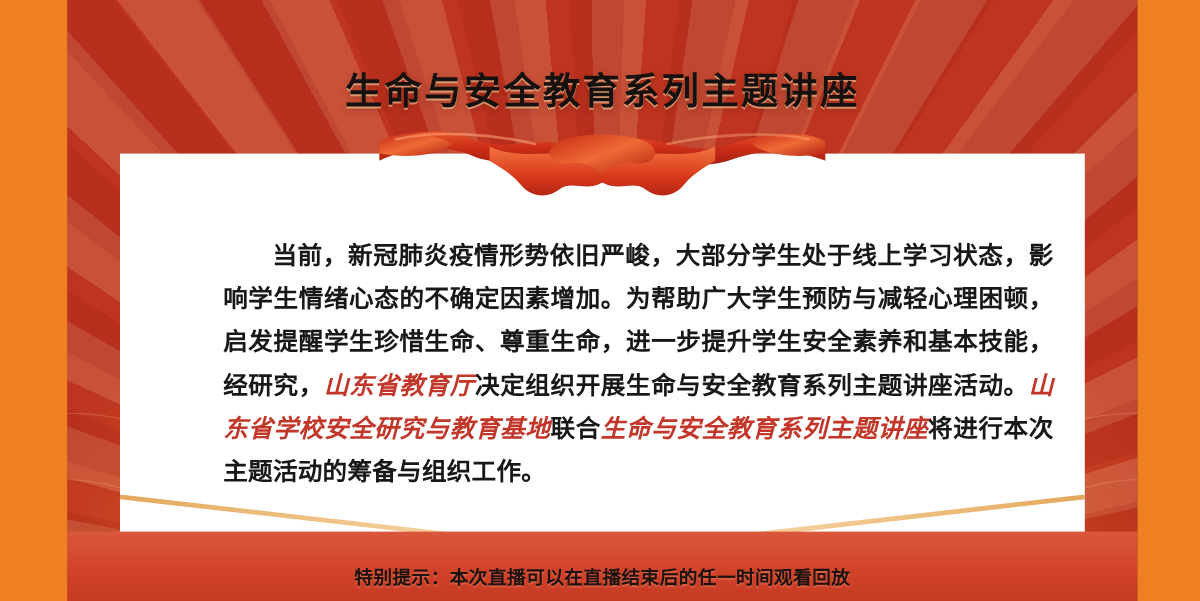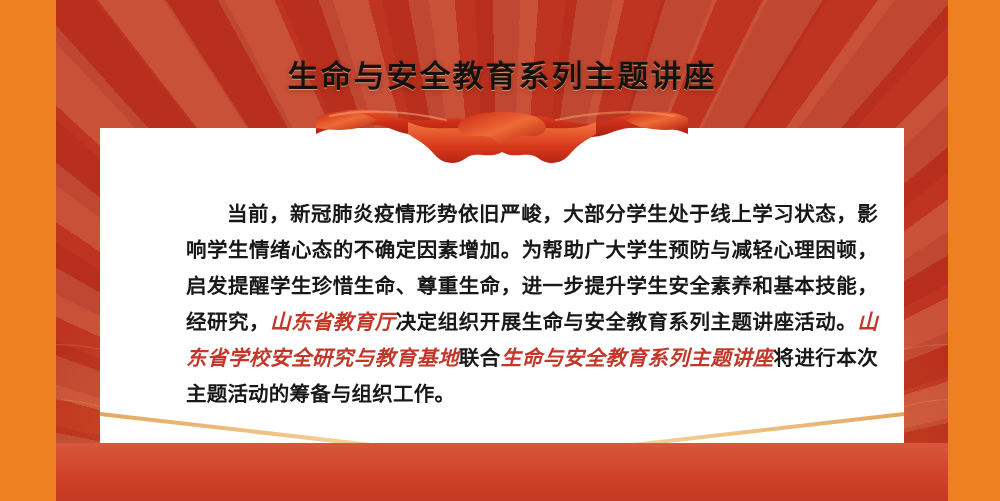--- a/index.html
+++ b/index.html
@@ -296,15 +296,16 @@
       <path d="M0,14 C 18,4 44,6 62,16 C 48,26 24,28 0,24 Z" fill="url(#silk3)"></path>
       <path d="M372,14 C 354,4 328,6 310,16 C 324,26 348,28 372,24 Z" fill="url(#silk3)"></path>
 
       <path d="M14,12 C 50,4 96,8 130,16" fill="none" stroke="rgba(255,170,120,0.55)" stroke-width="2.2" stroke-linecap="round"></path>
       <path d="M240,16 C 278,8 326,5 358,12" fill="none" stroke="rgba(255,170,120,0.45)" stroke-width="2.2" stroke-linecap="round"></path>
     </svg>
 
     <div class="body-text" id="body-text"><span>当前，新冠肺炎疫情形势依旧严峻，大部分学生处于线上学习状态，影响学生情绪心态的不确定因素增加。为帮助广大学生预防与减轻心理困顿，启发提醒学生珍惜生命、尊重生命，进一步提升学生安全素养和基本技能，经研究，</span><span class="hl">山东省教育厅</span><span>决定组织开展生命与安全教育系列主题讲座活动。</span><span class="hl">山东省学校安全研究与教育基地</span><span>联合</span><span class="hl">生命与安全教育系列主题讲座</span><span>将进行本次主题活动的筹备与组织工作。</span></div>
 
     <div class="footer-band"></div>
+    <div class="footer-text">特别提示：本次直播可以在直播结束后的任一时间观看回放</div>
 
   </div>
 </div>
 
 </body></html>

